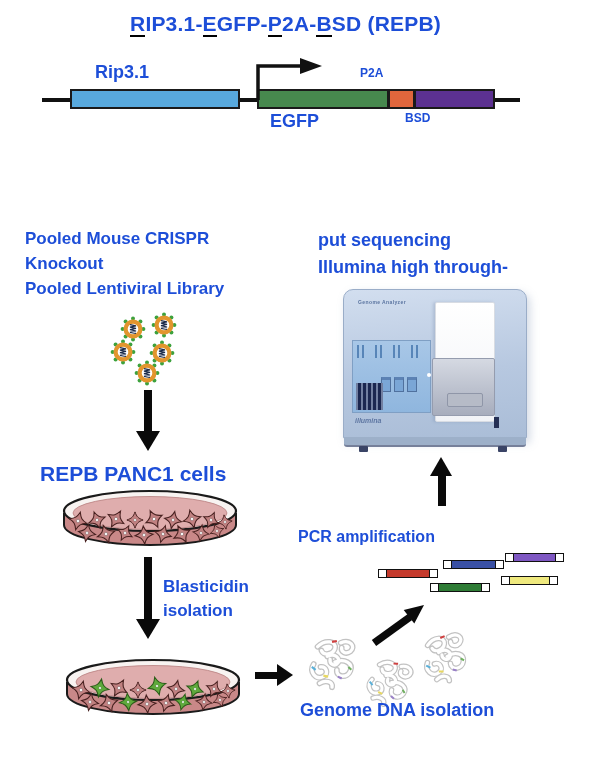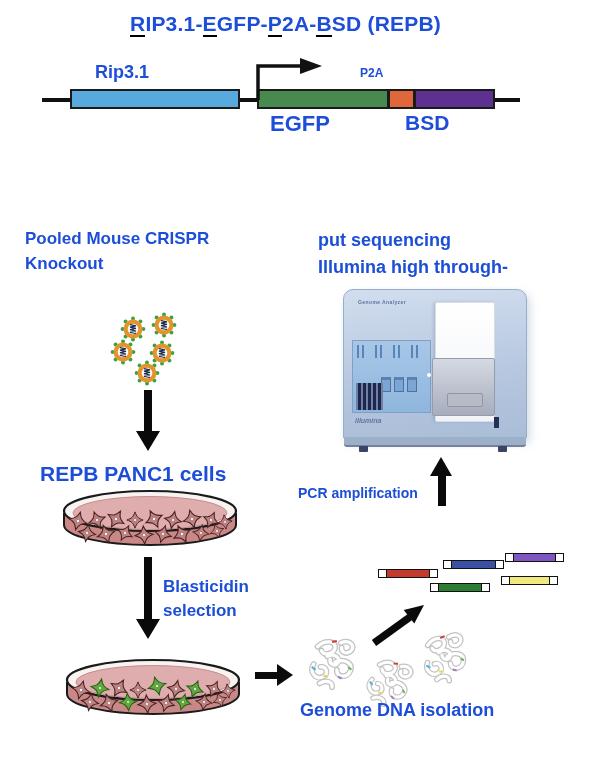--- a/index.html
+++ b/index.html
@@ -60,31 +60,32 @@
   <div class="abs lbl" id="construct-title"><span class="u">R</span><span>IP3.1-</span><span class="u">E</span><span>GFP-</span><span class="u">P</span><span>2A-</span><span class="u">B</span><span>SD (REPB)</span></div>
 
   <div class="abs" style="left:42px;top:98px;width:478px;height:3.5px;background:#111;"></div>
   <div class="abs gene-box" style="left: 70px; width: 170px; background: rgb(88, 169, 221);"></div>
   <div class="abs gene-box" style="left: 257px; width: 132px; background: rgb(71, 137, 78);"></div>
   <div class="abs gene-box" style="left: 388px; width: 27px; background: rgb(224, 102, 60);"></div>
   <div class="abs gene-box" style="left: 414px; width: 81px; background: rgb(92, 49, 145);"></div>
 
   <div class="abs lbl" style="left:95px;top:62px;width:120px;font-size:18px;">Rip3.1</div>
   <div class="abs lbl" style="left:360px;top:66px;width:75px;font-size:12px;">P2A</div>
-  <div class="abs lbl" style="left:270px;top:111px;width:100px;font-size:22px;">EGFP</div>
-  <div class="abs lbl" style="left:405px;top:111px;width:95px;font-size:21px;">BSD</div>
+  <div class="abs lbl" style="left:270px;top:111px;width:100px;font-size:18px;">EGFP</div>
+  <div class="abs lbl" style="left:405px;top:111px;width:95px;font-size:12px;">BSD</div>
 
   <svg class="abs" style="left:250px;top:54px;" width="76" height="48" viewBox="0 0 76 48">
     <path d="M8,46 L8,12 L52,12" fill="none" stroke="#111" stroke-width="3.5"></path>
     <polygon points="50,4 72,12 50,20" fill="#111"></polygon>
   </svg>
 
   <div class="abs lbl" style="left:25px;top:226px;width:285px;font-size:17px;line-height:25px;">
     <div>Pooled Mouse CRISPR</div>
     <div>Knockout</div>
+    <div>Pooled Lentiviral Library</div>
   </div>
 
   <svg class="abs" style="left:120px;top:316px;" width="26" height="26" viewBox="-13 -13 26 26">
     <g>
         <circle cx="0" cy="-10.4" r="2" fill="#3da23d"></circle>
         <circle cx="7.4" cy="-7.4" r="2" fill="#3da23d"></circle>
         <circle cx="10.4" cy="0" r="2" fill="#3da23d"></circle>
         <circle cx="7.4" cy="7.4" r="2" fill="#3da23d"></circle>
         <circle cx="0" cy="10.4" r="2" fill="#3da23d"></circle>
         <circle cx="-7.4" cy="7.4" r="2" fill="#3da23d"></circle>
@@ -184,21 +185,21 @@
       <use href="#d1c" transform="translate(122,47) rotate(-27)"></use>
       <use href="#d1c" transform="translate(141,46) rotate(8) scale(0.9)"></use>
       <use href="#d1c" transform="translate(157,44) rotate(-20) scale(0.8)"></use>
     </g>
   </svg>
 
   <div class="abs shaft" style="left:144px;top:557px;width:8px;height:63px;"></div>
   <div class="abs tri-down" style="left:136px;top:619px;"></div>
   <div class="abs lbl" style="left:163px;top:575px;width:120px;font-size:17px;line-height:24px;">
     <div>Blasticidin</div>
-    <div>selection</div>
+    <div>isolation</div>
   </div>
 
   <svg class="abs" style="left:63px;top:656px;" width="180" height="62" viewBox="0 0 180 62">
     <defs>
       <g id="d2c">
         <path d="M0,-9 C2,-3.4 3.4,-2 9,0 C3.4,2 2,3.4 0,9 C-2,3.4 -3.4,2 -9,0 C-3.4,-2 -2,-3.4 0,-9 Z" fill="#c08080" stroke="#47201f" stroke-width="1.1"></path>
         <circle r="1.5" fill="#fff" stroke="#333" stroke-width="0.3"></circle>
       </g>
       <g id="d2g">
         <path d="M0,-9 C2,-3.4 3.4,-2 9,0 C3.4,2 2,3.4 0,9 C-2,3.4 -3.4,2 -9,0 C-3.4,-2 -2,-3.4 0,-9 Z" fill="#5fa93c" stroke="#2a5c18" stroke-width="1.1"></path>
@@ -314,21 +315,21 @@
     </g>
   </svg>
 
   <div class="abs lbl" style="left:300px;top:700px;width:262px;font-size:18px;">Genome DNA isolation</div>
 
   <svg class="abs" style="left:366px;top:602px;" width="62" height="46" viewBox="0 0 62 46">
     <line x1="8" y1="41" x2="44" y2="15" stroke="#0a0a0a" stroke-width="7.5"></line>
     <polygon points="58,3 48.3,21.5 37.7,7.9" fill="#0a0a0a"></polygon>
   </svg>
 
-  <div class="abs lbl" style="left:298px;top:480px;width:190px;font-size:14px;line-height:26px;">
+  <div class="abs lbl" style="left:298px;top:524px;width:190px;font-size:16px;line-height:26px;">
     <div>PCR amplification</div>
   </div>
 
   <div class="abs frag" style="left:378px;top:569px;width:60px;">
       <span class="cap"></span>
       <span class="mid" style="background: rgb(196, 58, 44);"></span>
       <span class="cap"></span>
     </div>
   <div class="abs frag" style="left:443px;top:560px;width:61px;">
       <span class="cap"></span>

